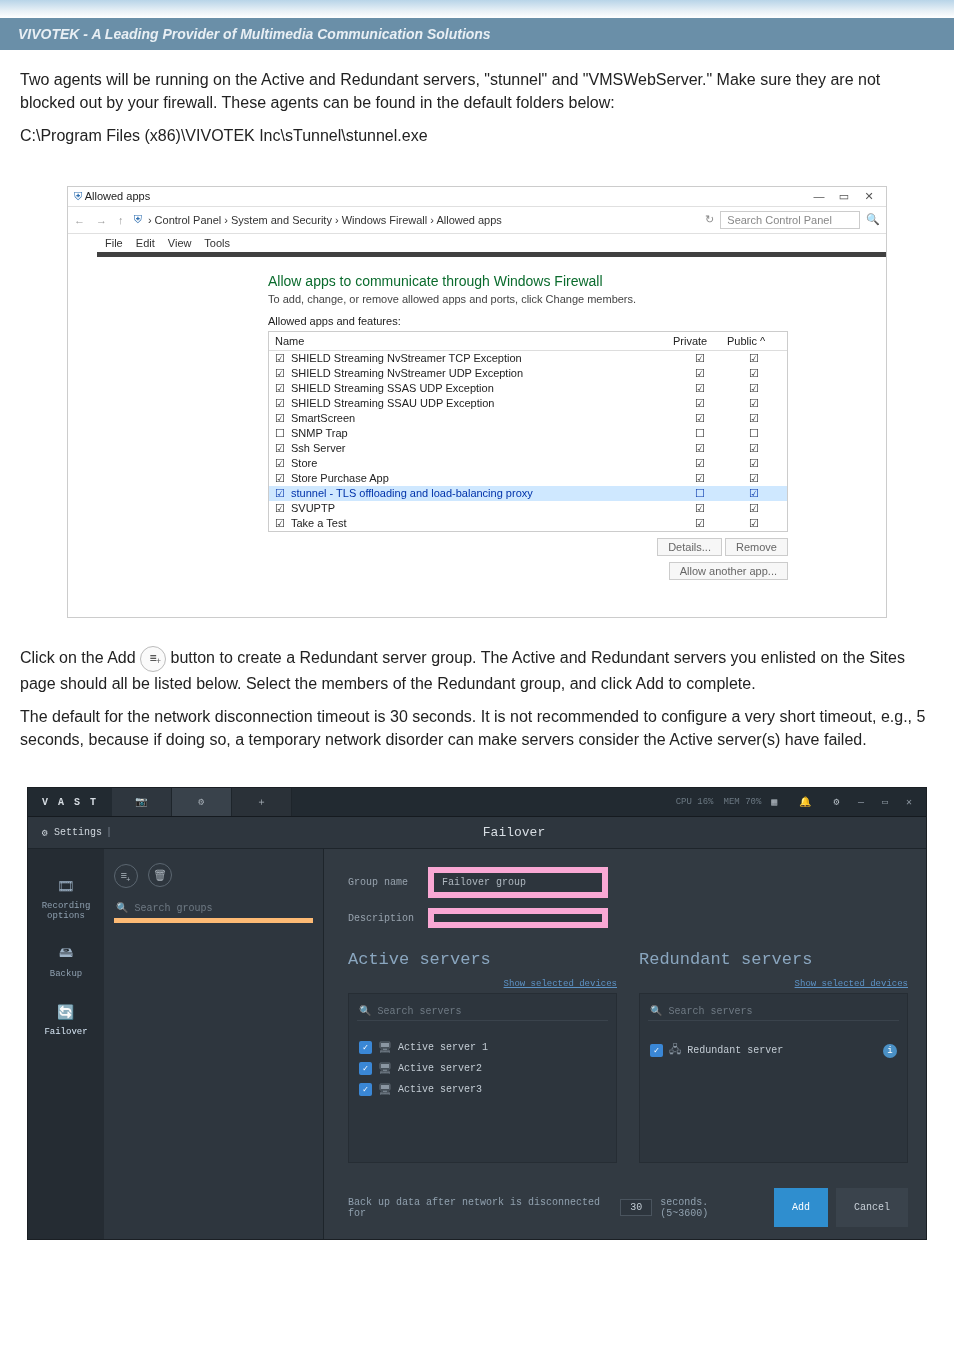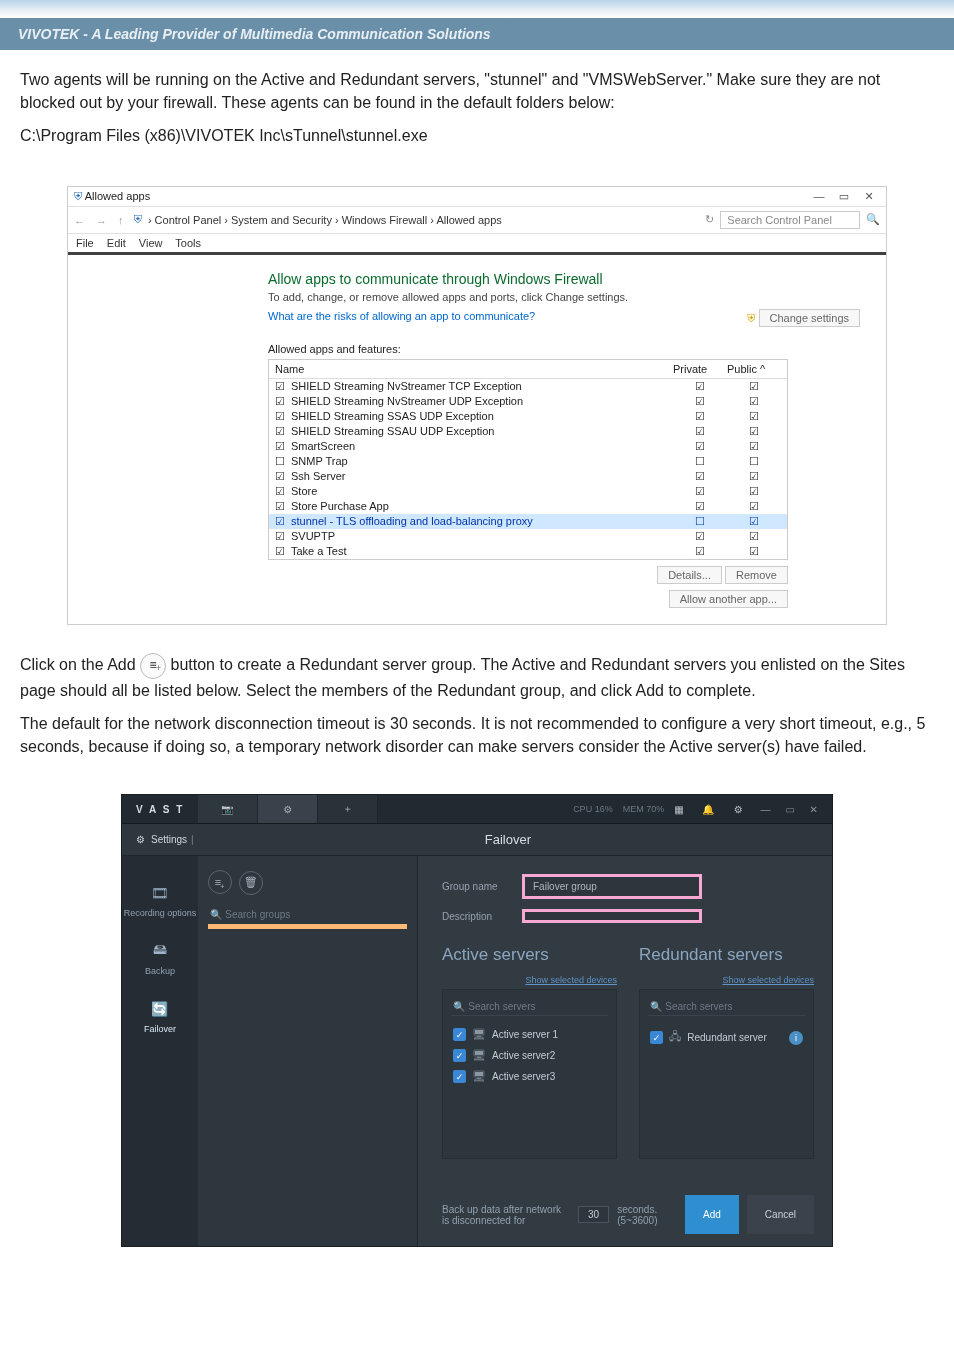--- a/index.html
+++ b/index.html
@@ -65,22 +65,23 @@
   .win-address .searchbox {
     border: 1px solid #ccc;
     padding: 2px 6px;
     width: 140px;
     color: #888;
     background: #fff;
   }
   .win-address .refresh { color: #888; }
   .win-menubar {
     padding: 3px 8px;
-    border-bottom: 3px solid #404040;
+    border-bottom: 5px solid #404040;
     color: #333;
+    margin-left: 29px;
   }
   .win-menubar span { margin-right: 10px; }
   .win-body {
     padding: 16px 26px 16px 200px;
     min-height: 360px;
   }
   .win-body h3 {
     color: #0a6b2d;
     font-weight: normal;
     font-size: 14px;
@@ -143,26 +144,27 @@
   }
   .inline-icon .plus {
     position: absolute;
     right: 4px; bottom: 3px;
     font-size: 9px;
     color: #666;
   }
 
   
   .vast-app {
-    width: 712px;
+    width: 900px;
     margin: 16px auto 22px auto;
     background: #bef264;
     color: #cfd6dd;
     font-size: 10px;
     border: 1px solid #1a1f24;
+    font-family: Liberation Mono, monospace;
   }
   .vast-top {
     display: flex;
     align-items: center;
     background: #222a31;
     border-bottom: 1px solid #151a1f;
   }
   .vast-top .logo {
     color: #d7dde3;
     font-weight: bold;
@@ -239,42 +241,42 @@
   .vast-main {
     flex: 1;
     background: #323a42;
     padding: 18px 18px 12px 24px;
     display: flex;
     flex-direction: column;
   }
   .form-row { display: flex; align-items: center; margin-bottom: 10px; }
   .form-row .lbl { width: 80px; color: #97a2ad; font-size: 10px; }
   .form-row .inp {
-    border: 3px solid #f9a8d4;
+    border: 6px solid #f9a8d4;
     padding: 4px 8px;
     min-width: 180px;
     color: #aeb7bf;
     background: #2d353d;
     font-size: 10px;
   }
   .panels { display: flex; gap: 22px; margin-top: 12px; flex: 1; }
   .panel { flex: 1; }
   .panel h4 { color: #8aa6bf; font-weight: normal; font-size: 17px; margin-bottom: 10px; }
   .show-sel { color: #5d93c6; font-size: 9px; text-align: right; text-decoration: underline; margin-bottom: 4px; }
   .panel-box {
     background: #2d353d;
     border: 1px solid #262d34;
     padding: 8px;
     min-height: 170px;
   }
   .panel-box .srch {
     color: #6f7a84;
     border-bottom: 1px solid #3a434c;
     padding: 3px 2px;
-    margin-bottom: 8px;
+    margin-bottom: 16px;
     font-size: 10px;
   }
   .srv-row { display: flex; align-items: center; padding: 4px 2px; gap: 6px; color: #c3ccd4; }
   .chkbox {
     width: 13px; height: 13px;
     background: #3a87d6;
     color: #fff;
     display: inline-flex;
     align-items: center; justify-content: center;
     font-size: 9px;
@@ -350,28 +352,21 @@
     <span style="color:#888;">🔍</span>
   </div>
   <div class="win-menubar">
     <span>File</span>
     <span>Edit</span>
     <span>View</span>
     <span>Tools</span>
   </div>
   <div class="win-body">
     <h3>Allow apps to communicate through Windows Firewall</h3>
-    <div class="desc">To add, change, or remove allowed apps and ports, click Change settings.</div>
-    <div style="display:flex; align-items:center;">
-      <div class="risks" style="flex:1;">What are the risks of allowing an app to communicate?</div>
-      <div class="change-row">
-        <span style="color:#d9a200;">⛨</span>
-        <span class="btn-like">Change settings</span>
-      </div>
-    </div>
+    <div class="desc">To add, change, or remove allowed apps and ports, click Change members.</div>
     <div style="margin:10px 0 4px 0;">Allowed apps and features:</div>
 
     <div class="fw-table">
       <div class="fw-head">
         <div class="colname">Name</div>
         <div class="colp">Private</div>
         <div class="colp"><span>Public</span> <span>^</span></div>
       </div>
       <div id="fw-rows">
           <div class="fw-row">

